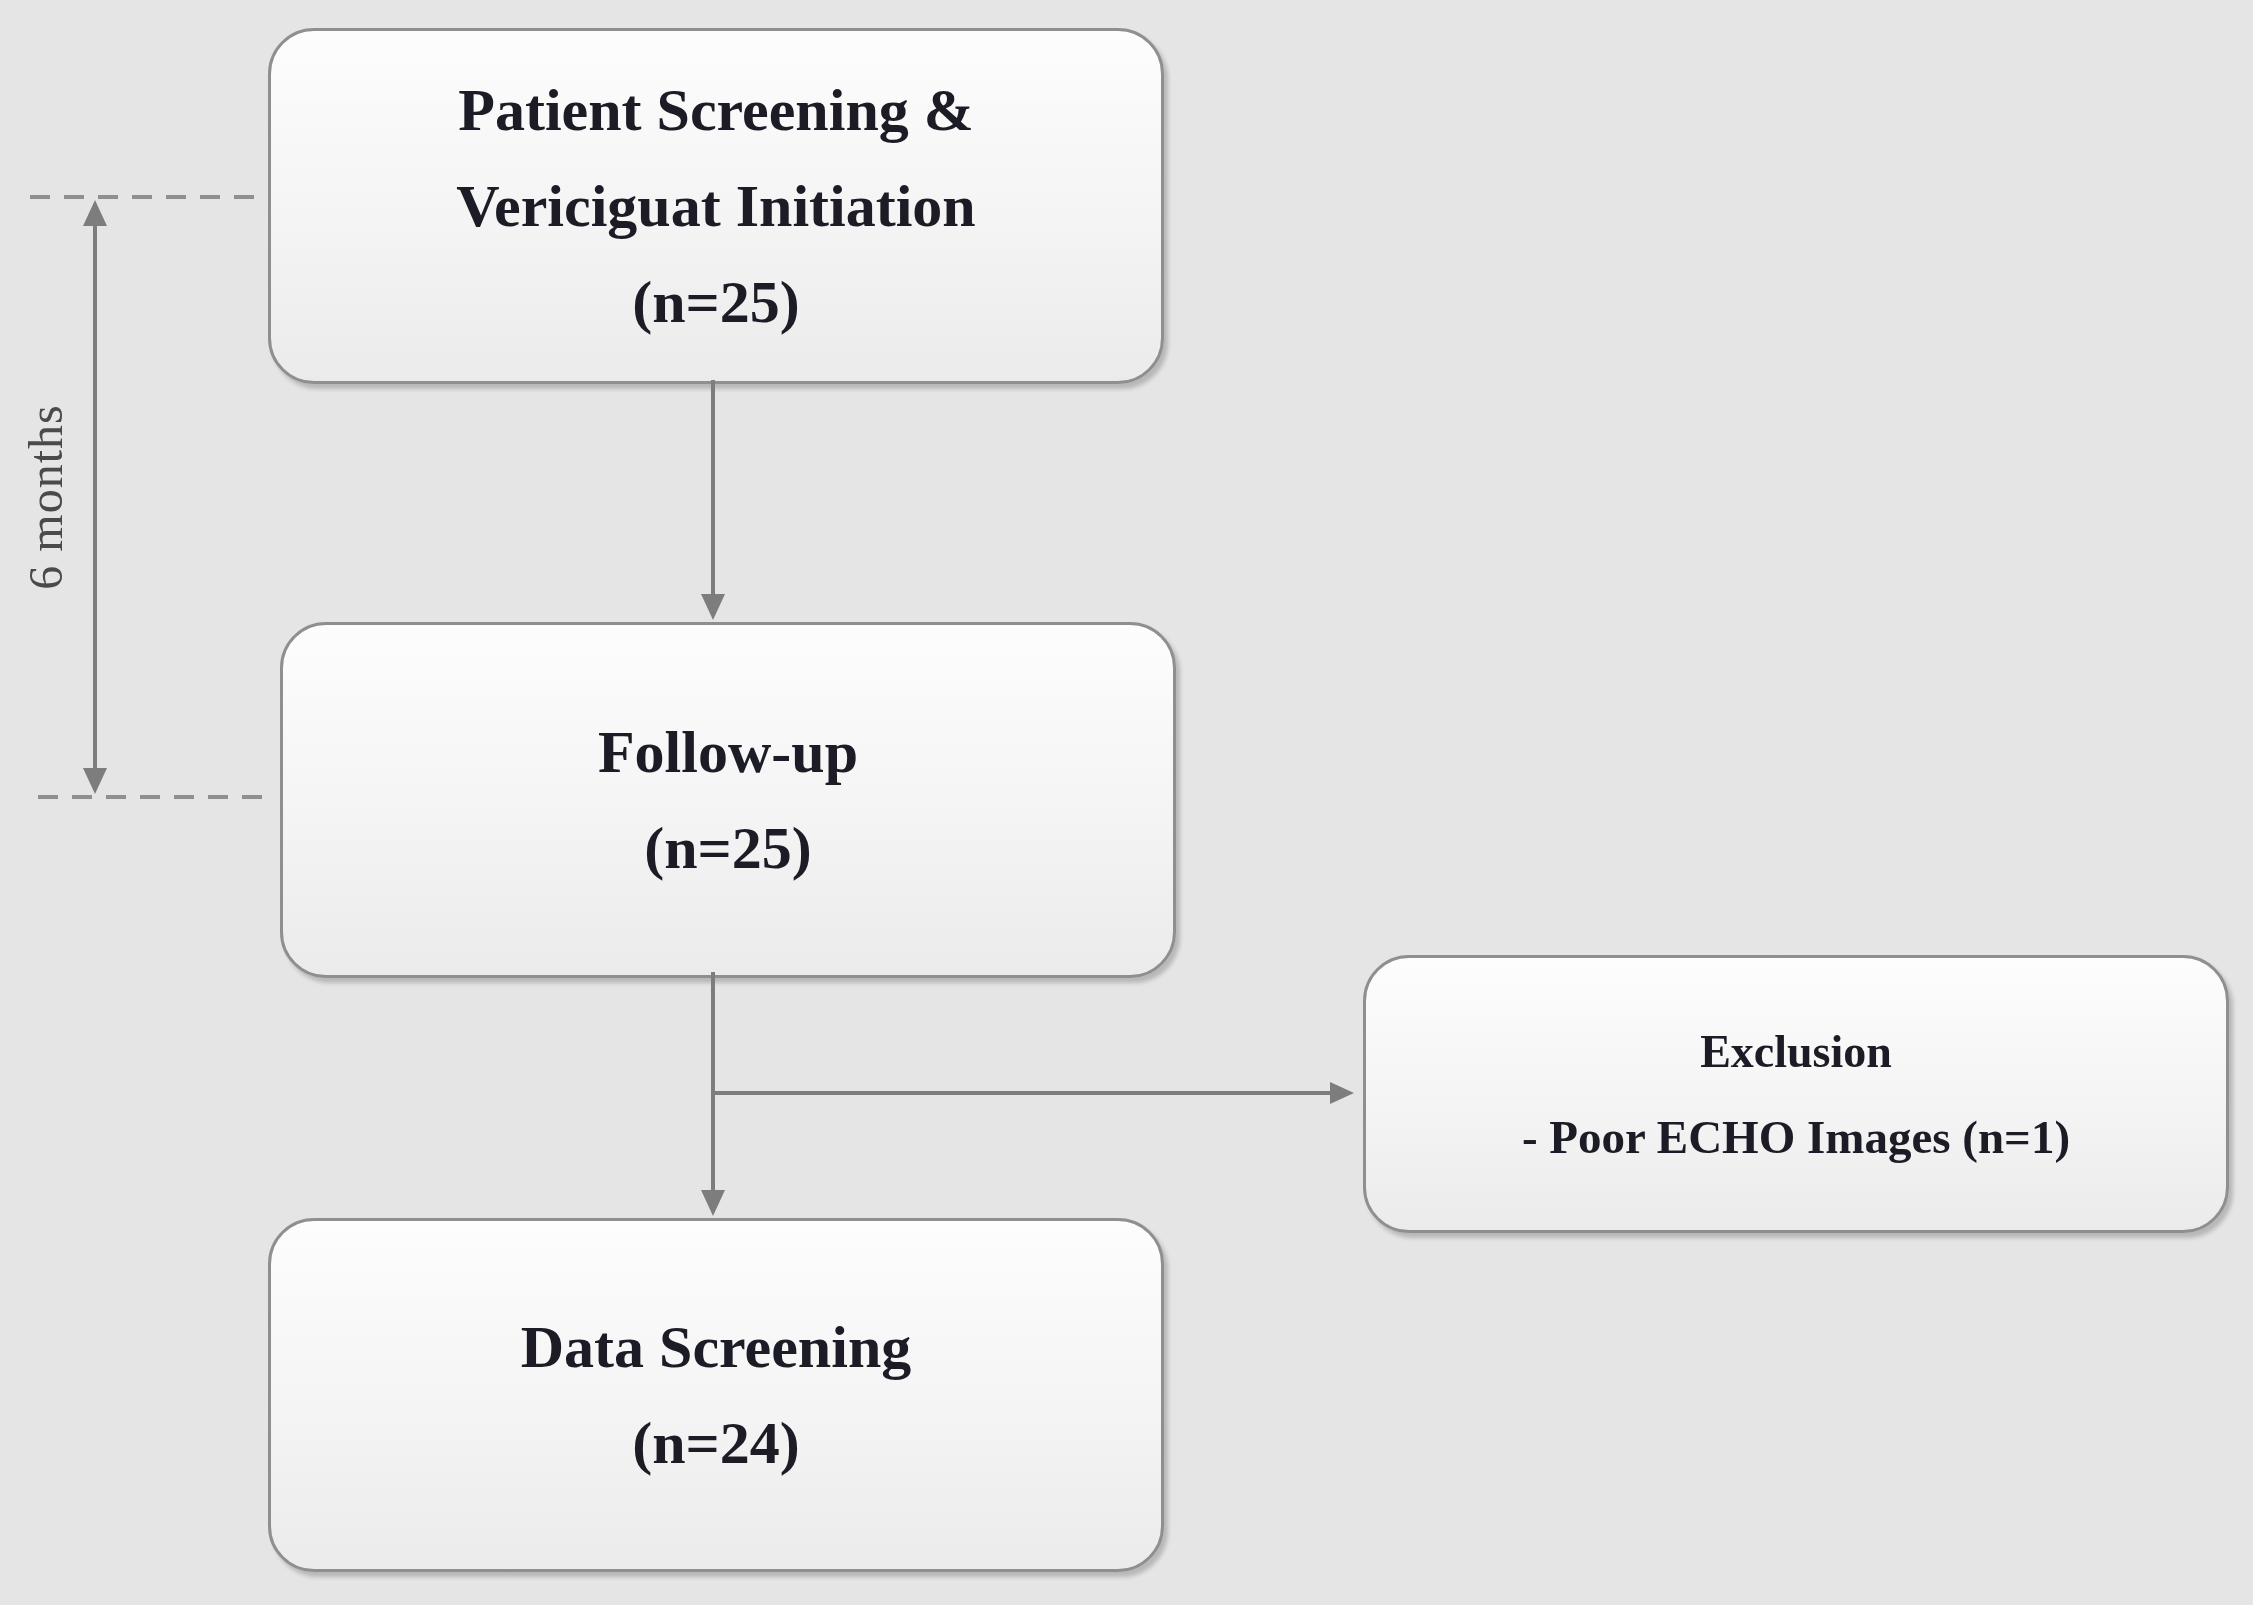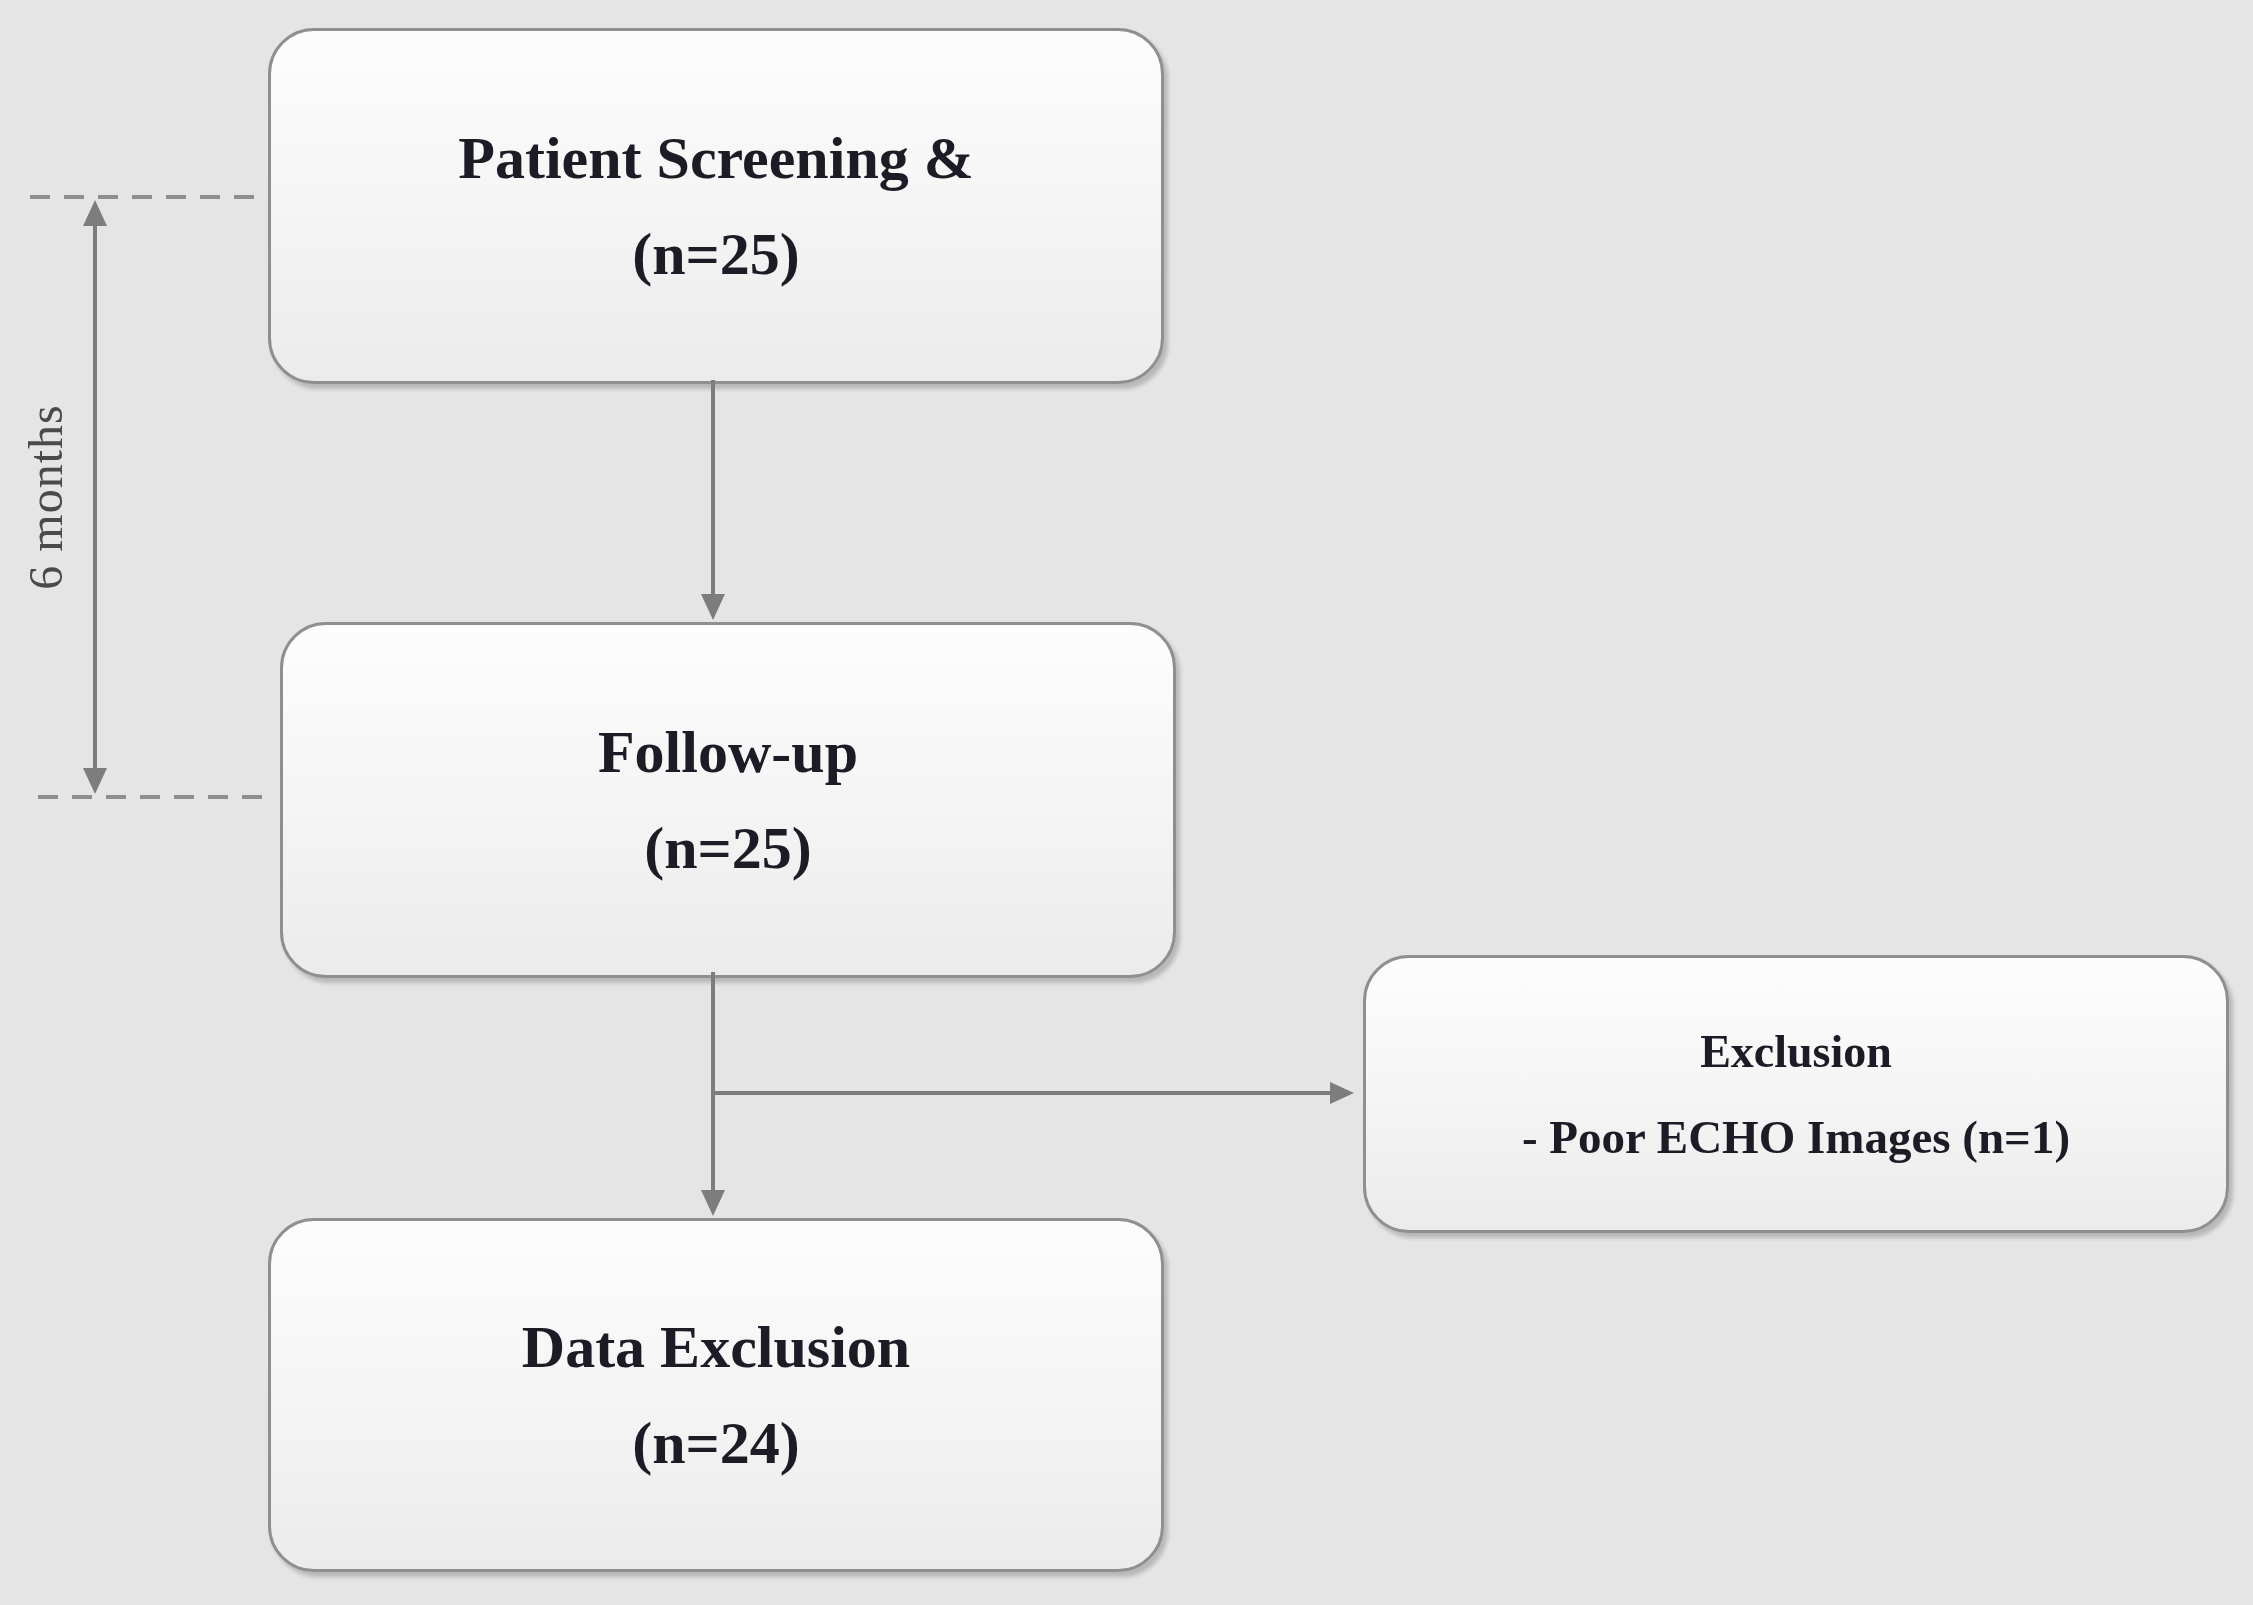--- a/index.html
+++ b/index.html
@@ -61,30 +61,31 @@
     white-space:nowrap;
   }
 </style>
 </head>
 <body>
 
 <div class="stage">
 
   <div class="box box-screening">
     <div class="line">Patient Screening &amp;</div>
+    <div class="line">Vericiguat Initiation</div>
     <div class="line">(n=25)</div>
   </div>
 
   <div class="box box-followup">
     <div class="line">Follow-up</div>
     <div class="line">(n=25)</div>
   </div>
 
   <div class="box box-analysis">
-    <div class="line">Data Exclusion</div>
+    <div class="line">Data Screening</div>
     <div class="line">(n=24)</div>
   </div>
 
   <div class="box box-exclusion">
     <div class="title">Exclusion</div>
     <div class="detail">- Poor ECHO Images (n=1)</div>
   </div>
 
   <div class="vline" style="left:711px;top:380px;height:216px;"></div>
   <div class="ah ah-down" style="left:701px;top:594px;"></div>

